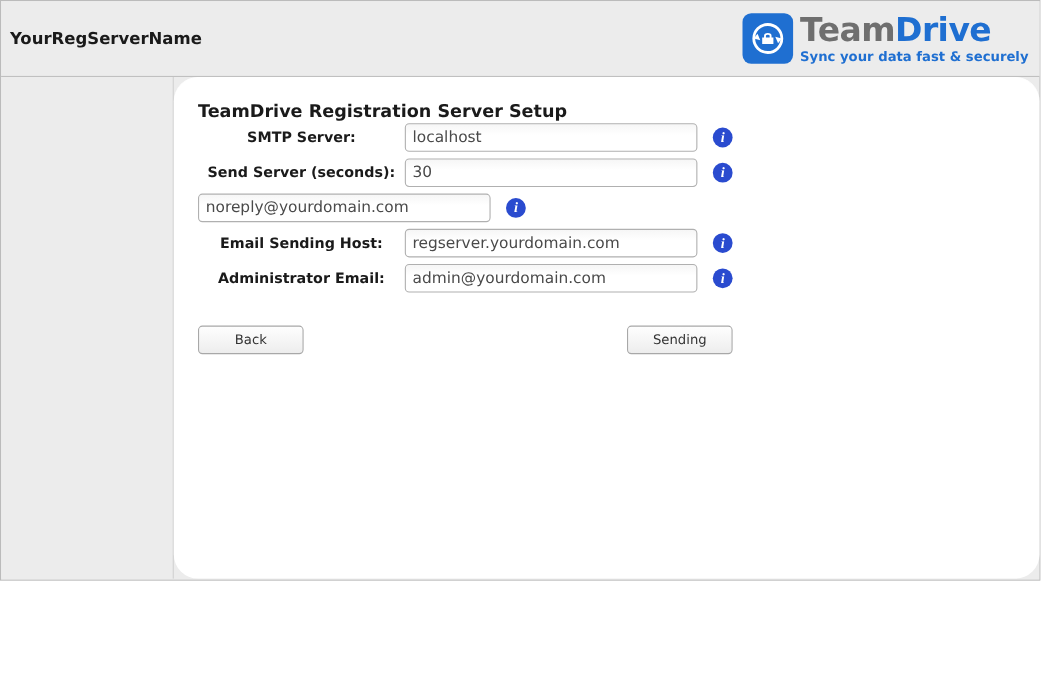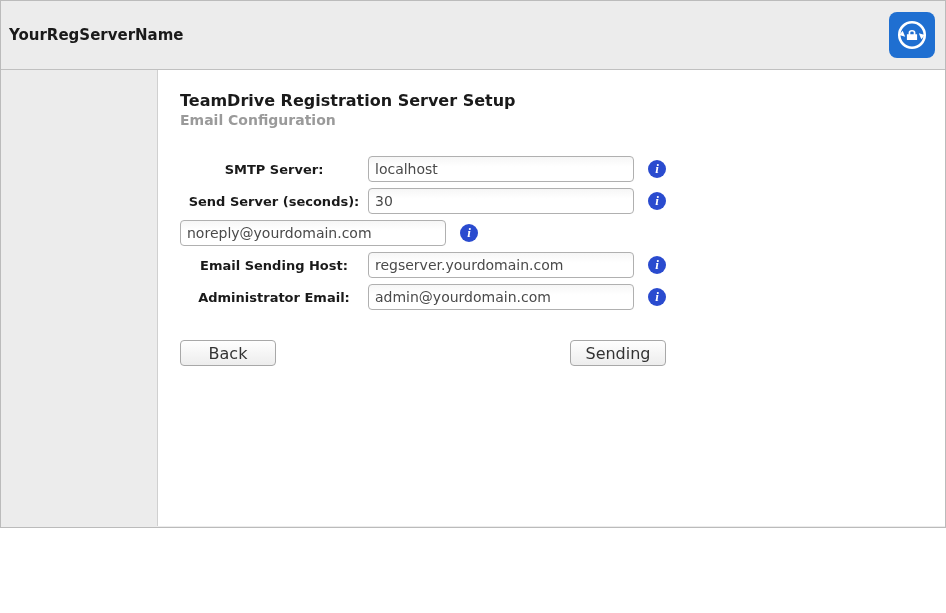--- a/index.html
+++ b/index.html
@@ -70,20 +70,21 @@
     .sidebar {
       width: 157px;
       background: #ececec;
       border-right: 1px solid #d0d0d0;
     }
     .content {
       flex: 1;
       background: #fff;
       border-top: 1px solid #fff;
       padding: 20px 24px 20px 22px;
+      border-radius: 22px;
     }
     .page-title {
       font-weight: bold;
       font-size: 16px;
       color: #1a1a1a;
       margin-bottom: 2px;
     }
     .page-subtitle {
       font-weight: bold;
       font-size: 14px;
@@ -134,21 +135,21 @@
       width: 486px;
       justify-content: space-between;
       margin-top: 30px;
     }
     .btn {
       min-width: 96px;
       height: 26px;
       border: 1px solid #a8a8a8;
       border-radius: 4px;
       background: linear-gradient(#fefefe, #ededed);
-      font-size: 16px;
+      font-size: 12px;
       color: #333;
       cursor: pointer;
       font-family: inherit;
       padding: 0 14px;
     }
   </style>
 </head>
 <body>
 
 <div class="outer-border">
@@ -157,28 +158,33 @@
     <div class="reg-name">YourRegServerName</div>
     <div class="logo-block">
       <div class="logo-icon">
         <svg viewBox="0 0 40 40">
           <circle cx="20" cy="20" r="15" fill="none" stroke="#fff" stroke-width="3"></circle>
           <path d="M 9 15 L 5 20 L 12 22 Z" fill="#fff"></path>
           <path d="M 31 25 L 35 20 L 28 18 Z" fill="#fff"></path>
           <path d="M 16 17 Q 16 14 20 14 Q 24 14 24 17 L 24 19 L 26 19 L 26 26 L 14 26 L 14 19 L 16 19 Z M 18 17 L 18 19 L 22 19 L 22 17 Q 22 16 20 16 Q 18 16 18 17 Z" fill="#fff"></path>
         </svg>
       </div>
+      <div class="logo-text">
+        <div class="brand">
+          <span class="team">Team</span><span class="drive">Drive</span>
+        </div>
+        <div class="tagline">Sync your data fast &amp; securely</div>
+      </div>
     </div>
   </div>
 
   <div class="main">
     <div class="sidebar"></div>
     <div class="content">
       <div class="page-title">TeamDrive Registration Server Setup</div>
-      <div class="page-subtitle">Email Configuration</div>
 
       <div class="form-row">
         <div class="form-label">SMTP Server:</div>
         <input class="form-input" type="text" value="localhost" style="">
         <div class="info-icon">i</div>
       </div>
 
       <div class="form-row">
         <div class="form-label">Send Server (seconds):</div>
         <input class="form-input" type="text" value="30" style="">

